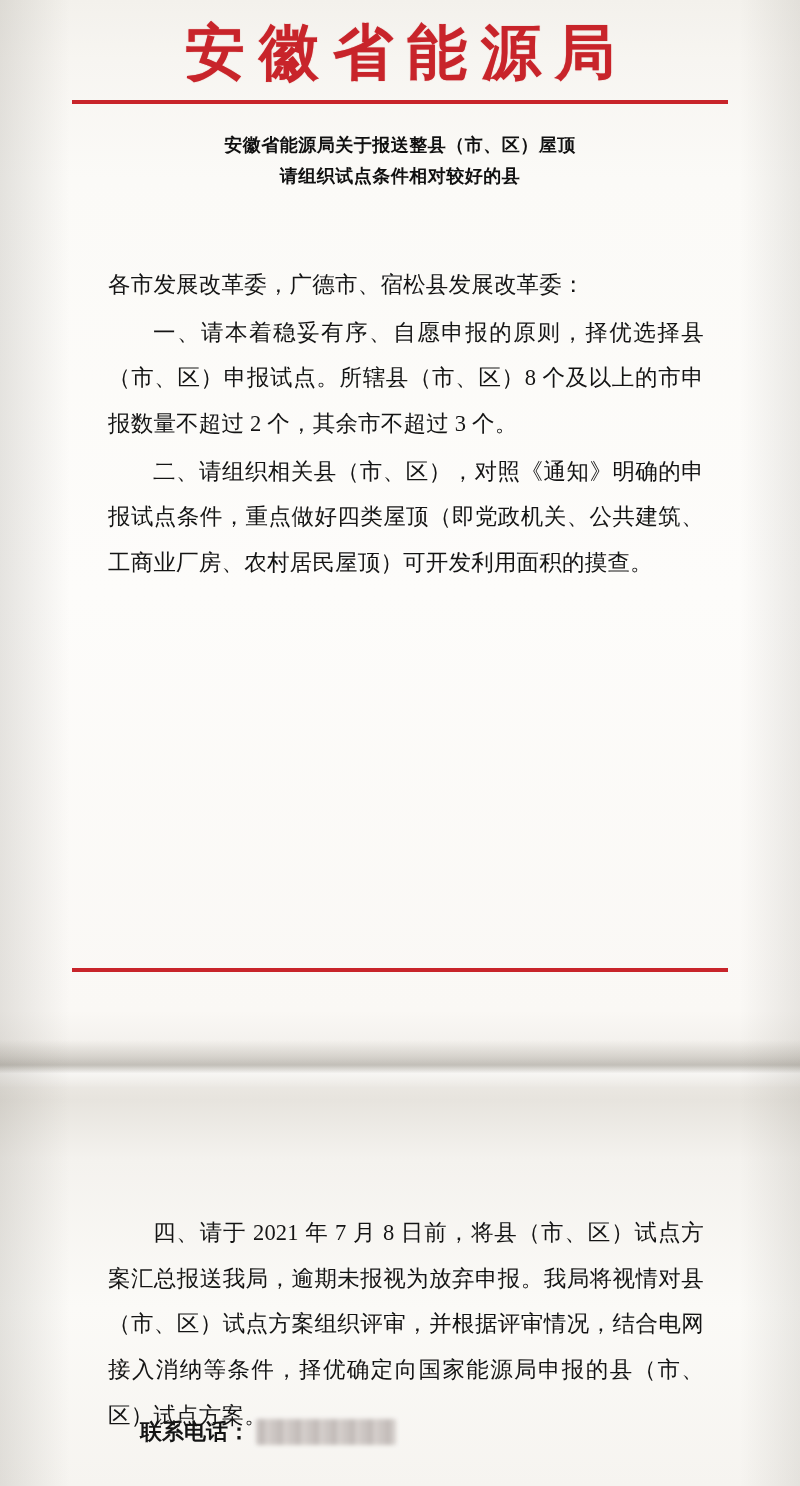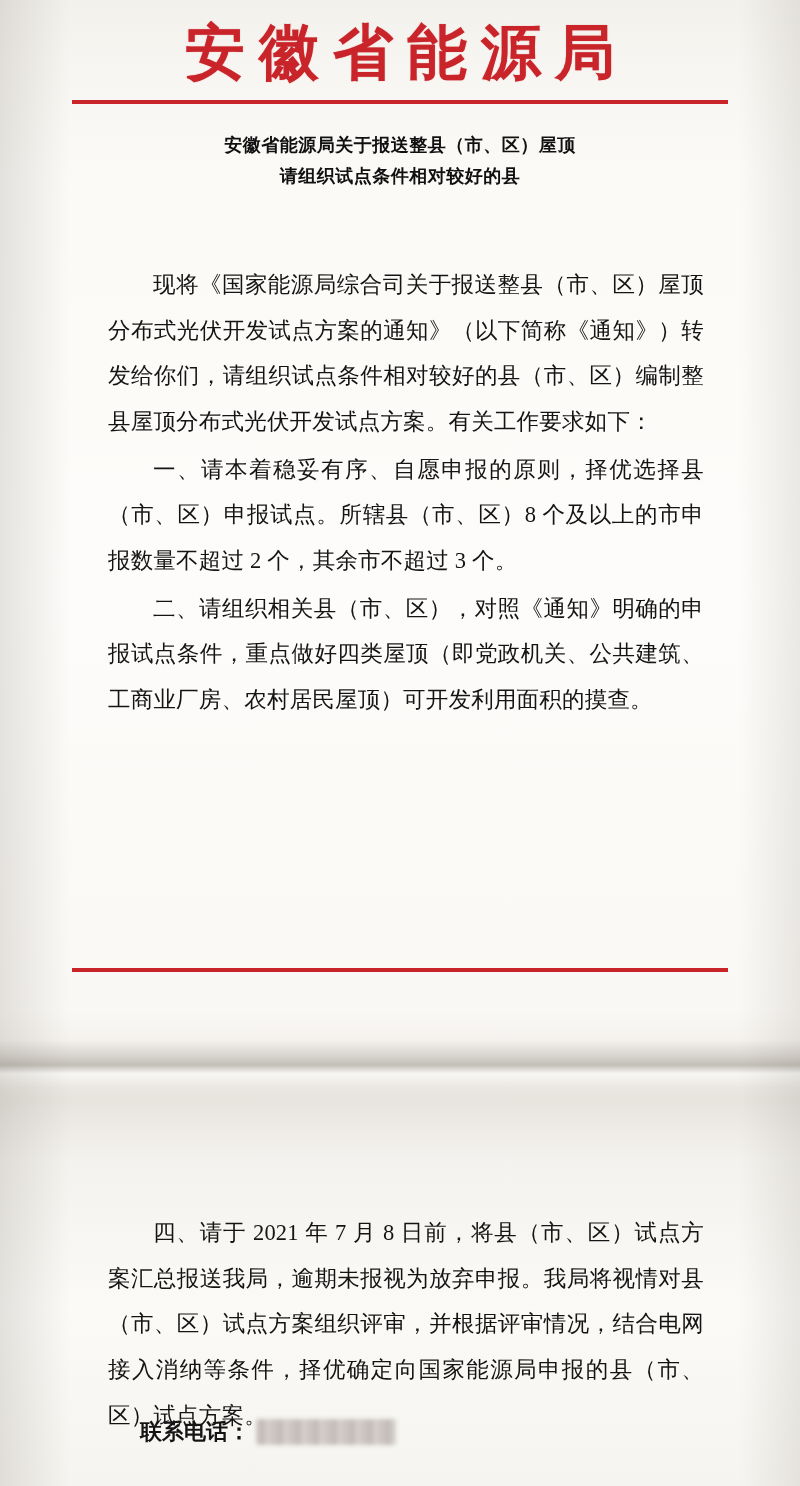--- a/index.html
+++ b/index.html
@@ -182,21 +182,21 @@
     <div class="masthead-title">安徽省能源局</div>
   </div>
   <div class="rule-top"></div>
 
   <div class="doc-title">
     <div>安徽省能源局关于报送整县（市、区）屋顶</div>
     <div>请组织试点条件相对较好的县</div>
   </div>
 
   <div class="body-block">
-    <p class="indent">现将《国家能源局综合司关于报送整县（市、区）屋顶分布式光伏开发试点方案的通知》（以下简称《通知》）转发给你们，请组织试点条件相对较好的县（市、区）编制整县屋顶分布式光伏开发试点方案。有关工作要求如下：</p>
+    <p>各市发展改革委，广德市、宿松县发展改革委：</p>
     <p class="indent">一、请本着稳妥有序、自愿申报的原则，择优选择县（市、区）申报试点。所辖县（市、区）8 个及以上的市申报数量不超过 2 个，其余市不超过 3 个。</p>
     <p class="indent">二、请组织相关县（市、区），对照《通知》明确的申报试点条件，重点做好四类屋顶（即党政机关、公共建筑、工商业厂房、农村居民屋顶）可开发利用面积的摸查。</p>
   </div>
 
   <div class="rule-bottom"></div>
 
   <div class="fold"></div>
 
   <div class="body-block-2">
     <p class="indent">四、请于 2021 年 7 月 8 日前，将县（市、区）试点方案汇总报送我局，逾期未报视为放弃申报。我局将视情对县（市、区）试点方案组织评审，并根据评审情况，结合电网接入消纳等条件，择优确定向国家能源局申报的县（市、区）试点方案。</p>

